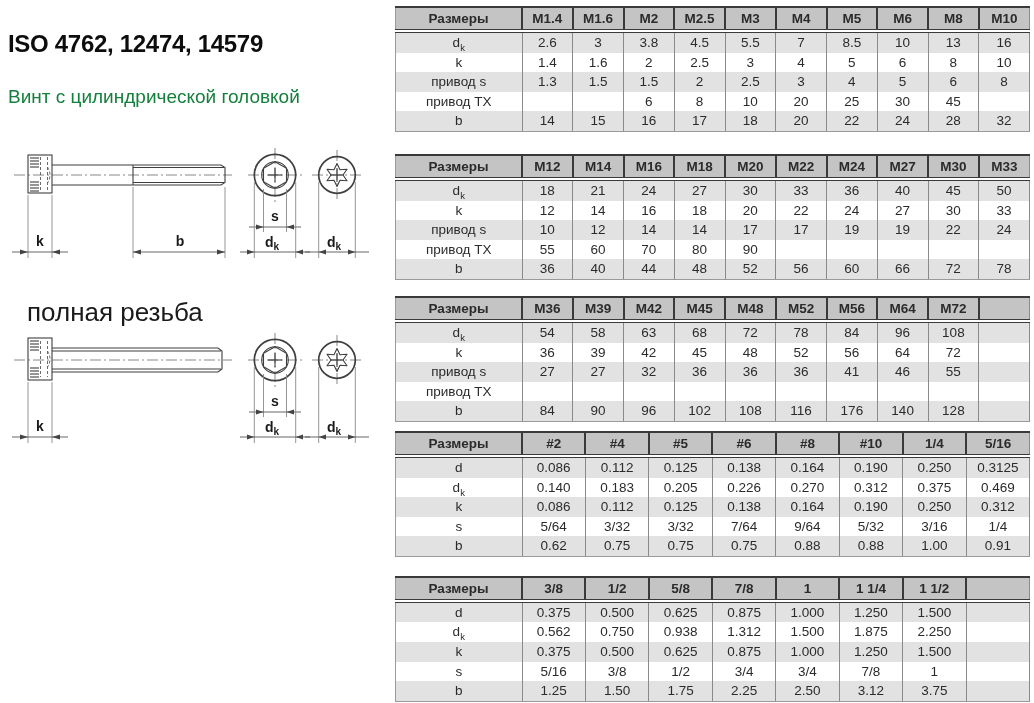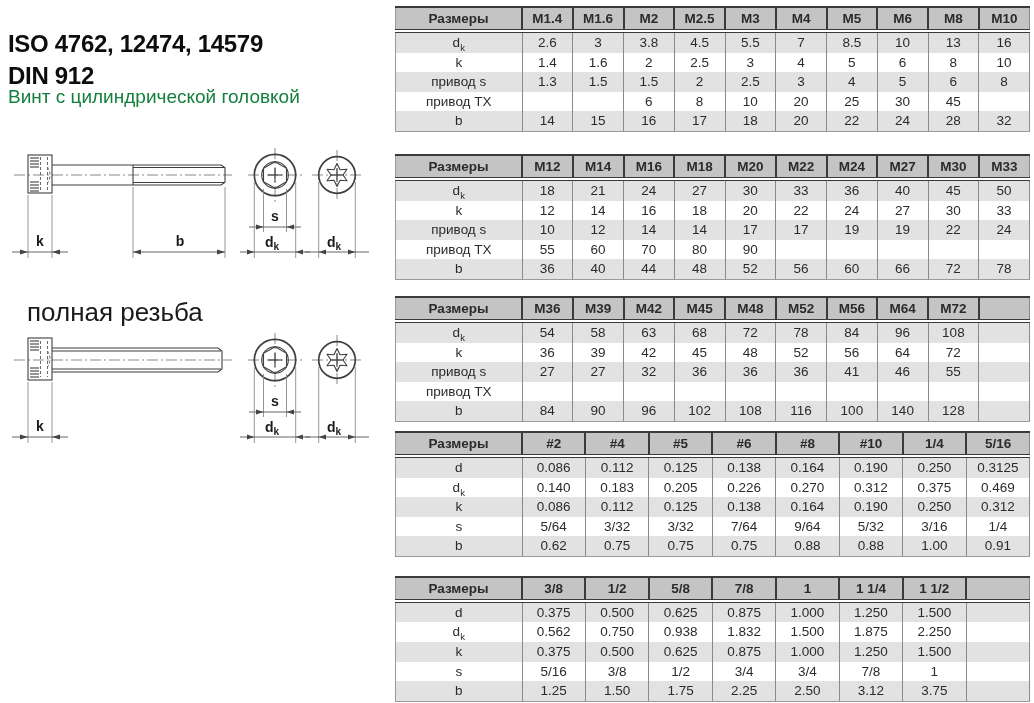--- a/index.html
+++ b/index.html
@@ -46,21 +46,20 @@
   tbody tr:nth-child(odd) td{background:var(--stripe_bg,#e2e2e2);}
   tbody tr:last-child td{border-bottom:1.4px solid #9a9a9a;}
   sub{font-size:9.5px;line-height:0;}
 </style>
 </head>
 <body>
 
 <div class="left-panel">
   <div class="title-block">
     <div>ISO 4762, 12474, 14579</div>
-    <div>DIN 912</div>
   </div>
   <div class="subtitle">Винт с цилиндрической головкой</div>
 
   <svg id="drawing1" class="drawing" width="393" height="130" viewBox="0 0 393 130">
 
     <line class="cl" x1="14" y1="35" x2="232" y2="35"></line>
 
     <rect class="ln" x="28" y="15" width="24" height="38"></rect>
     <g class="ln" stroke-width="0.8">
       <line x1="30" y1="18" x2="39" y2="18"></line>
@@ -458,21 +457,21 @@
           <td></td>
         </tr>
         <tr>
           <td class="lbl">b</td>
           <td>84</td>
           <td>90</td>
           <td>96</td>
           <td>102</td>
           <td>108</td>
           <td>116</td>
-          <td>100</td>
+          <td>176</td>
           <td>140</td>
           <td>128</td>
           <td></td>
         </tr>
       </tbody>
     </table>
   <table>
       <thead>
         <tr>
           <th class="lbl">Размеры</th>
@@ -568,21 +567,21 @@
           <td>1.000</td>
           <td>1.250</td>
           <td>1.500</td>
           <td></td>
         </tr>
         <tr>
           <td class="lbl">d<sub>k</sub></td>
           <td>0.562</td>
           <td>0.750</td>
           <td>0.938</td>
-          <td>1.832</td>
+          <td>1.312</td>
           <td>1.500</td>
           <td>1.875</td>
           <td>2.250</td>
           <td></td>
         </tr>
         <tr>
           <td class="lbl">k</td>
           <td>0.375</td>
           <td>0.500</td>
           <td>0.625</td>

